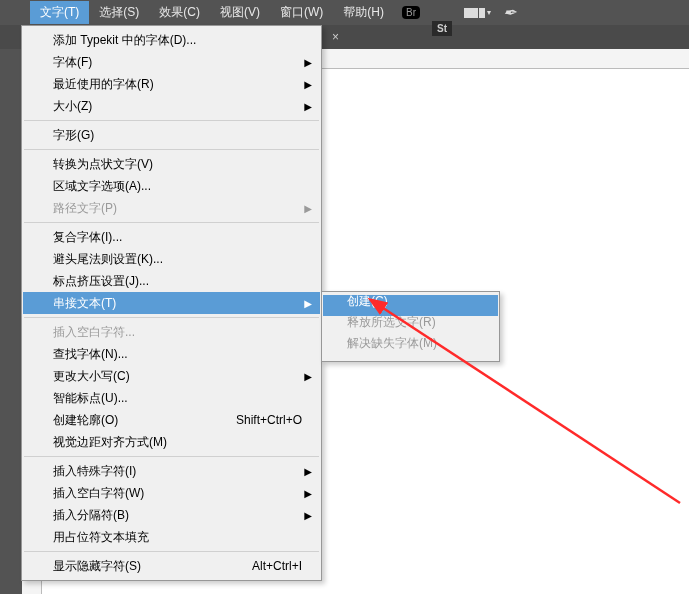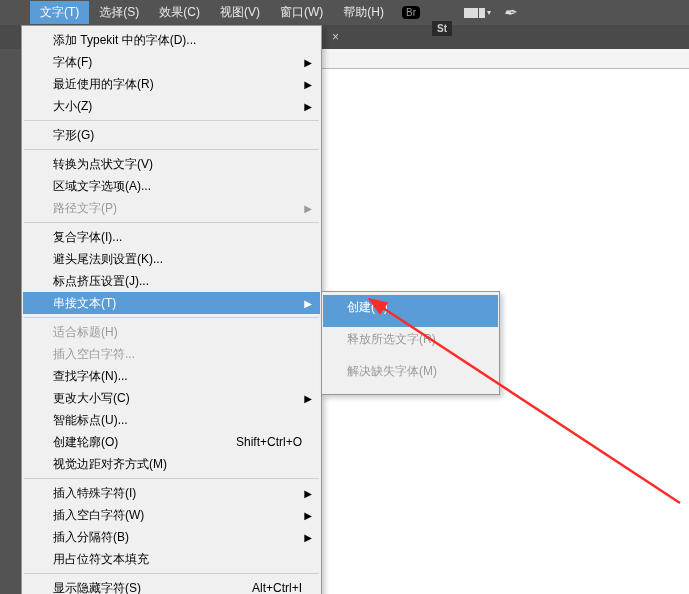--- a/index.html
+++ b/index.html
@@ -28,21 +28,21 @@
 
     .dropdown { position:absolute; left:21px; top:25px; width:301px; background:#f0f0f0; border:1px solid #979797; box-shadow: 3px 3px 5px rgba(0,0,0,.2); padding: 3px 1px;}
     .menu-row { display:flex; align-items:center; height:22px; padding: 0 20px 0 30px; color:#000000; white-space:nowrap; position:relative;}
     .menu-row.disabled { color:#9a9a9a; }
     .menu-row.hover { background:#5a9cd6; color:#fff; }
     .menu-row .arrow { position:absolute; right:8px; font-size:10px; }
     .menu-row .shortcut { position:absolute; right:18px; color:inherit;}
     .sep { height:1px; background:#d0d0d0; margin: 3px 1px; }
 
     .submenu { position:absolute; left:321px; top:291px; width:179px; background:#f0f0f0; border:1px solid #979797; box-shadow: 3px 3px 5px rgba(0,0,0,.2); padding:3px 1px;}
-    .submenu .menu-row { padding: 0 16px 8px 24px; height:32px; }
+    .submenu .menu-row { padding: 0 16px 8px 24px; height:21px; }
 
     .annotation-arrow { position:absolute; pointer-events:none; }
   </style>
 </head>
 <body>
 
 <div class="menubar">
   <div class="menubar-item active">文字(T)</div>
   <div class="menubar-item">选择(S)</div>
   <div class="menubar-item">效果(C)</div>
@@ -111,23 +111,20 @@
     </div>
     <div class="menu-row">
       <span>标点挤压设置(J)...</span>
     </div>
     <div class="menu-row hover">
       <span>串接文本(T)</span>
       <span class="arrow">▶</span>
     </div>
     <div class="sep"></div>
     <div class="menu-row disabled">
-      <span>适合标题(H)</span>
-    </div>
-    <div class="menu-row disabled">
       <span>插入空白字符...</span>
     </div>
     <div class="menu-row">
       <span>查找字体(N)...</span>
     </div>
     <div class="menu-row">
       <span>更改大小写(C)</span>
       <span class="arrow">▶</span>
     </div>
     <div class="menu-row">

